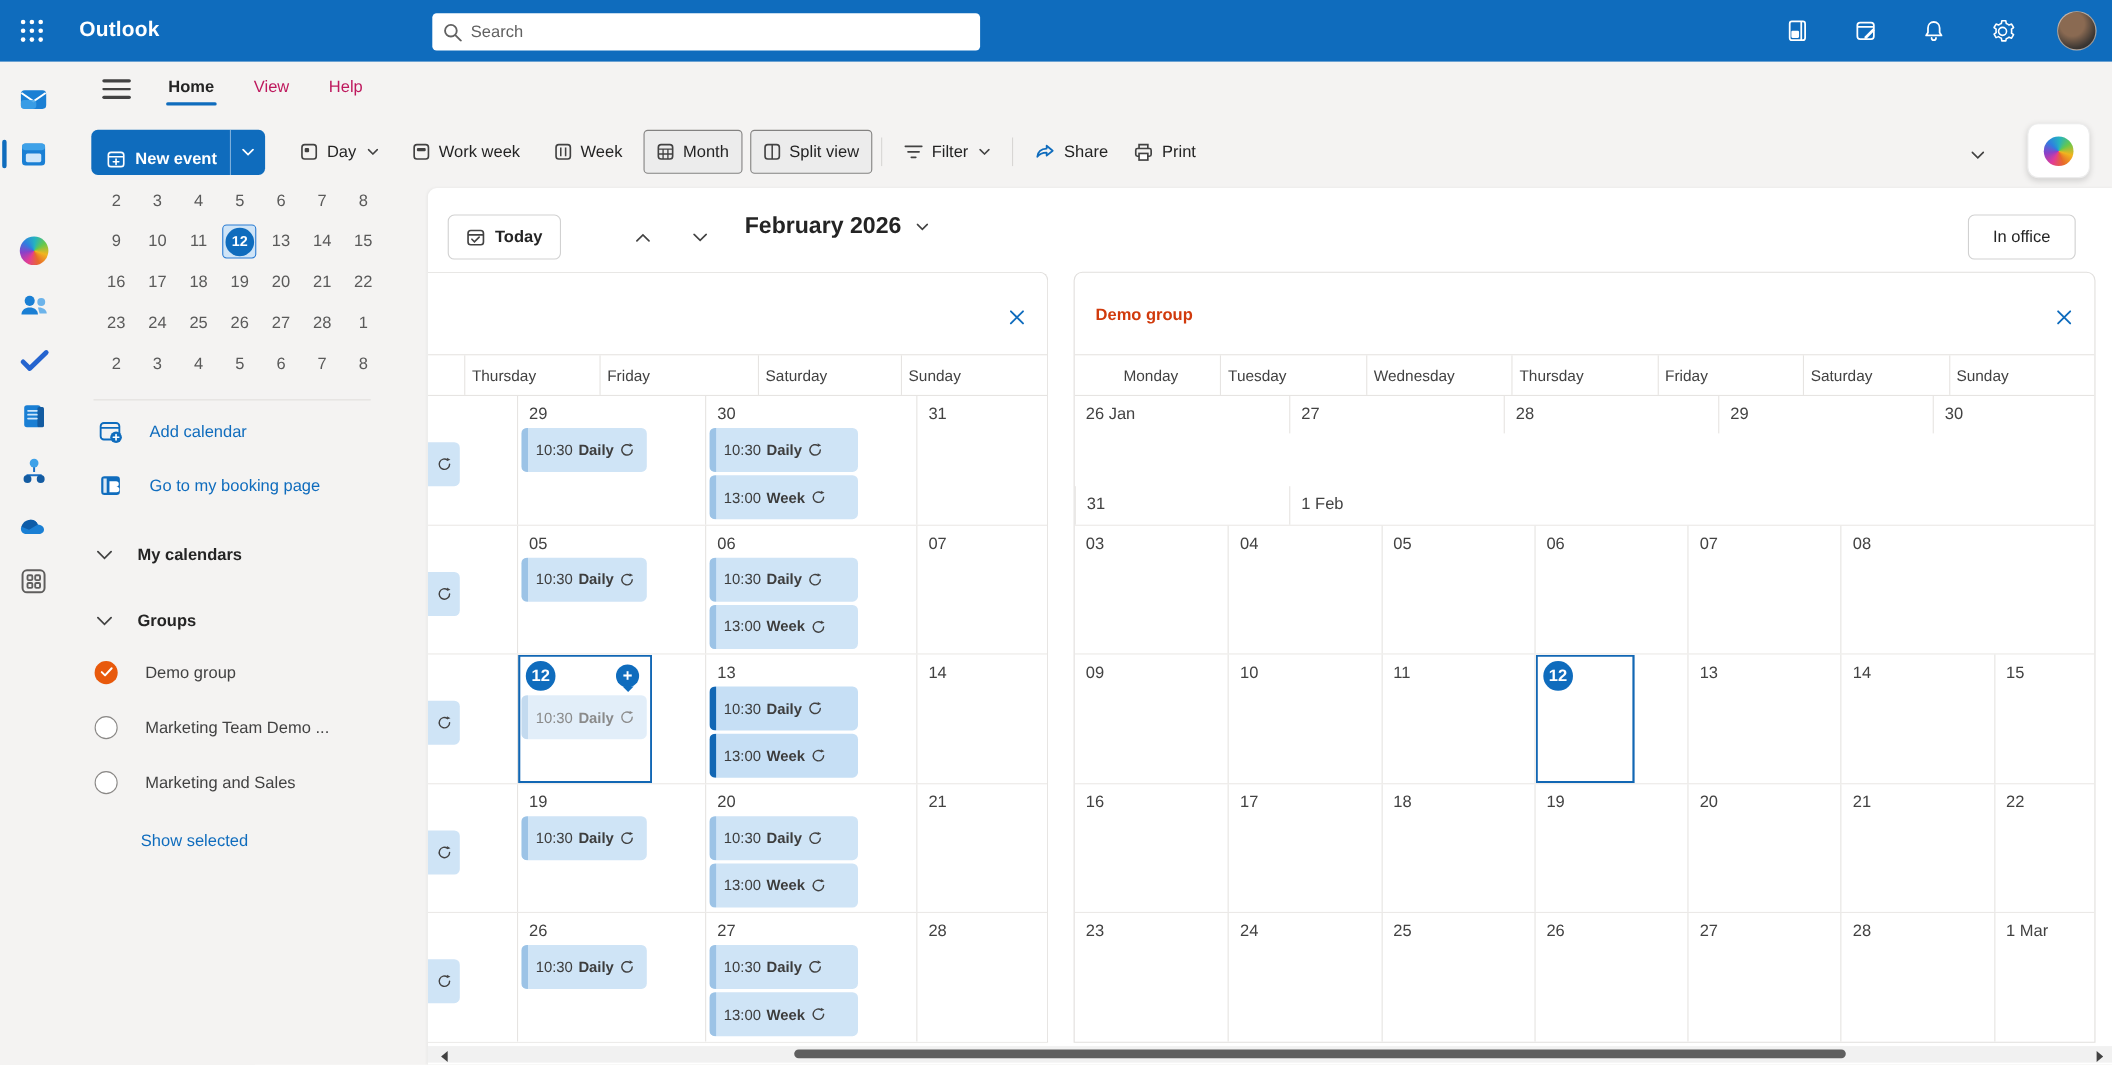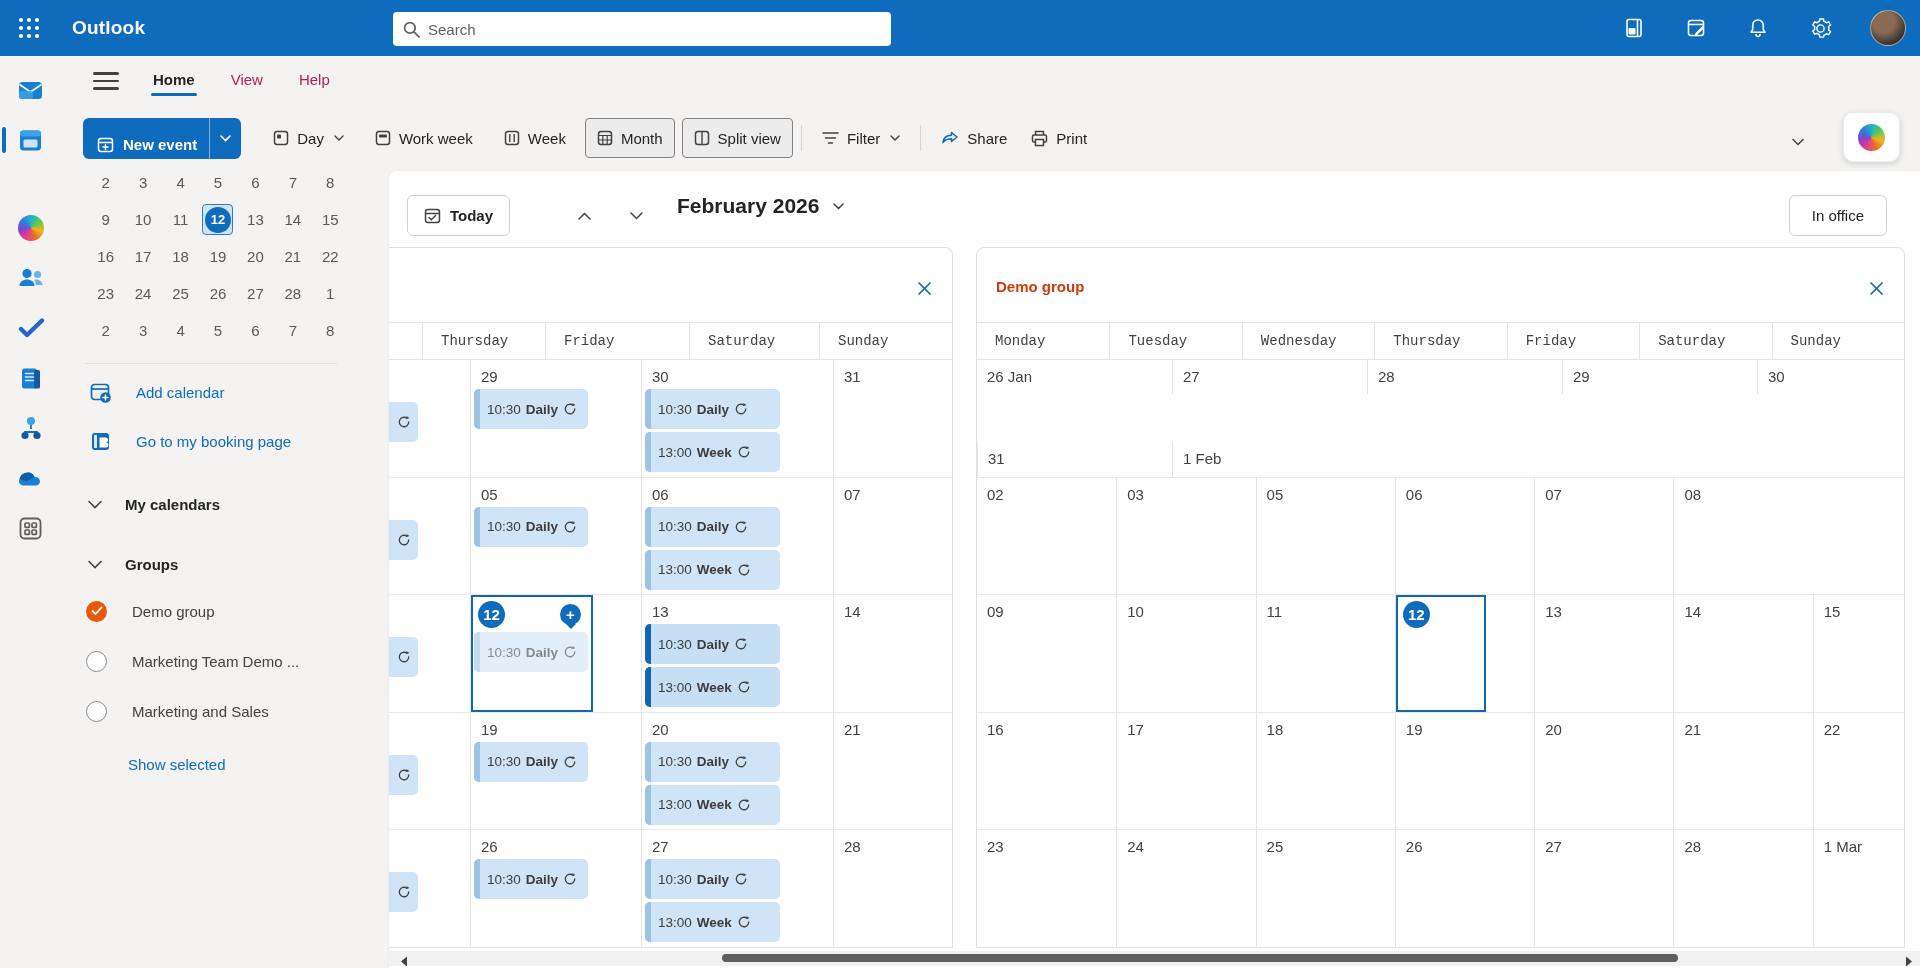--- a/index.html
+++ b/index.html
@@ -72,22 +72,22 @@
   .title-wrap h1 { font-size:21px; font-weight:bold; color:#242424; }
   .presence-btn { position:absolute; right:33px; top:24px; height:41px; border:1px solid #d1d1d1; border-radius:6px; background:#fff; display:flex; align-items:center; padding:0 22px; font-size:15px; color:#242424; cursor:pointer; }
 
   .panel { position:absolute; top:76px; bottom:20px; background:#fff; border:1px solid #e1dfdd; border-radius:8px 8px 0 0; overflow:hidden; display:flex; flex-direction:column; }
   .panel.left { left:0; width:564px; border-left:none; border-radius:0 8px 0 0; }
   .panel.right { left:587px; width:929px; }
   .p-head { height:74px; position:relative; flex:none; }
   .p-title { position:absolute; left:19px; top:30px; font-size:15px; font-weight:bold; color:#d13a0c; }
   .p-close { position:absolute; right:14px; top:26px; width:28px; height:28px; display:flex; align-items:center; justify-content:center; cursor:pointer; color:#0f6cbd; }
   .day-row { height:38px; flex:none; display:grid; border-top:1px solid #e6e4e2; border-bottom:1px solid #e6e4e2; }
-  .day-cell { font-size:14px; color:#424242; line-height:36px; padding-left:18px; border-left:1px solid #e6e4e2; overflow:hidden; white-space:nowrap;font-family:Liberation Mono, monospace; }
-  .day-cell:first-child { border-left:none; }
+  .day-cell { font-size:14px; color:#424242; line-height:36px; padding-left:6px; border-left:1px solid #e6e4e2; overflow:hidden; white-space:nowrap; }
+  .day-cell:first-child { border-left:none;text-align:center; }
   .weeks { flex:1; display:flex; flex-direction:column; }
   .wrow { flex:1; display:grid; border-bottom:1px solid #ebe9e7;gap:48px; }
   .wrow:last-child { border-bottom:none; }
   .cell { position:relative; border-left:1px solid #e6e4e2; padding:5px 0 0 0; overflow:hidden; }
   .cell:first-child { border-left:none; }
   .cell .dt { font-size:15px; color:#424242; margin:3px 0 4px 10px; }
   .cell.selected { box-shadow:inset 0 0 0 2px #1267b4; }
   .dt-circle { width:27px; height:27px; border-radius:50%; background:#0f6cbd; color:#fff !important; font-size:13px; font-weight:bold; display:flex; align-items:center; justify-content:center; margin:1px 0 4px 7px !important; }
   .quick-add { position:absolute; top:9px; right:12px; width:21px; height:21px; border-radius:50%; background:#0f6cbd; color:#fff; font-size:15px; font-weight:bold; display:flex; align-items:center; justify-content:center; cursor:pointer; }
   .quick-add::after { content:""; position:absolute; bottom:-4px; left:50%; transform:translateX(-50%); border:5px solid transparent; border-top-color:#0f6cbd; border-bottom-width:0; }
@@ -765,24 +765,24 @@
           </div>
           <div class="cell">
             <div class="dt">31</div>
           </div>
           <div class="cell">
             <div class="dt">1 Feb</div>
           </div>
         </div>
         <div class="wrow" style="grid-template-columns: repeat(7, 1fr);">
           <div class="cell">
-            <div class="dt">02</div>
-          </div>
-          <div class="cell">
             <div class="dt">03</div>
+          </div>
+          <div class="cell">
+            <div class="dt">04</div>
           </div>
           <div class="cell">
             <div class="dt">05</div>
           </div>
           <div class="cell">
             <div class="dt">06</div>
           </div>
           <div class="cell">
             <div class="dt">07</div>
           </div>

